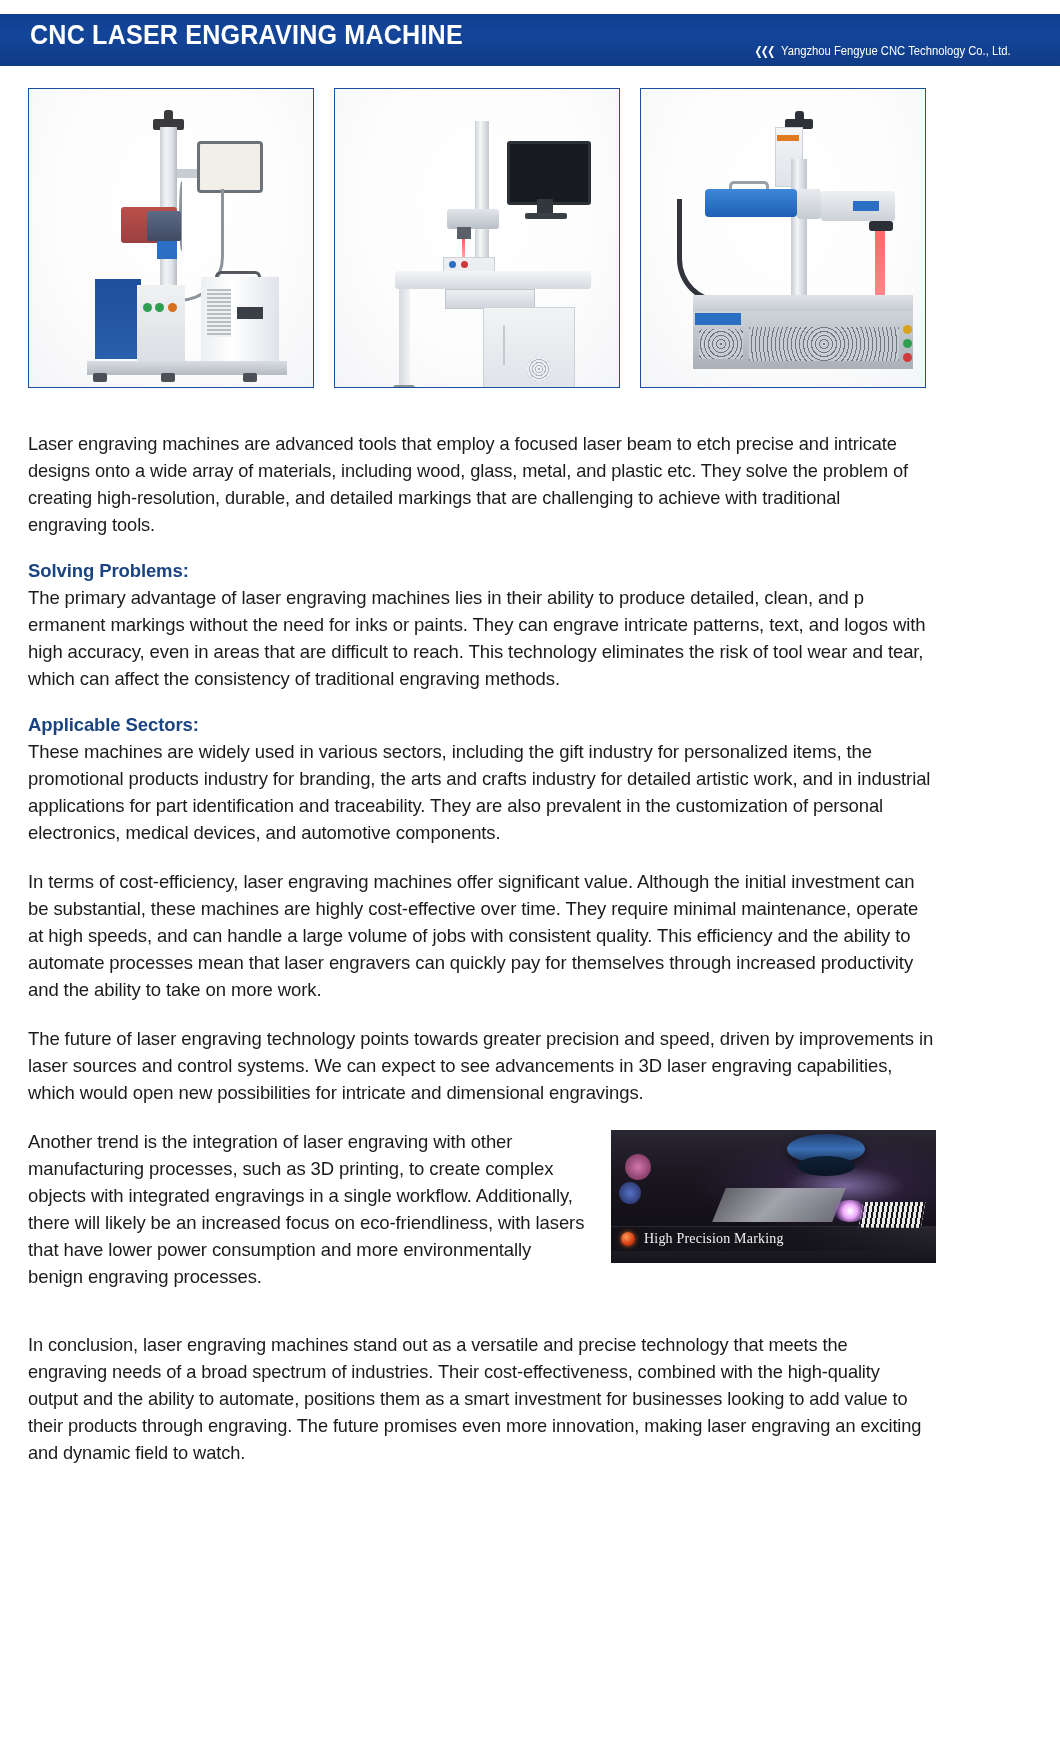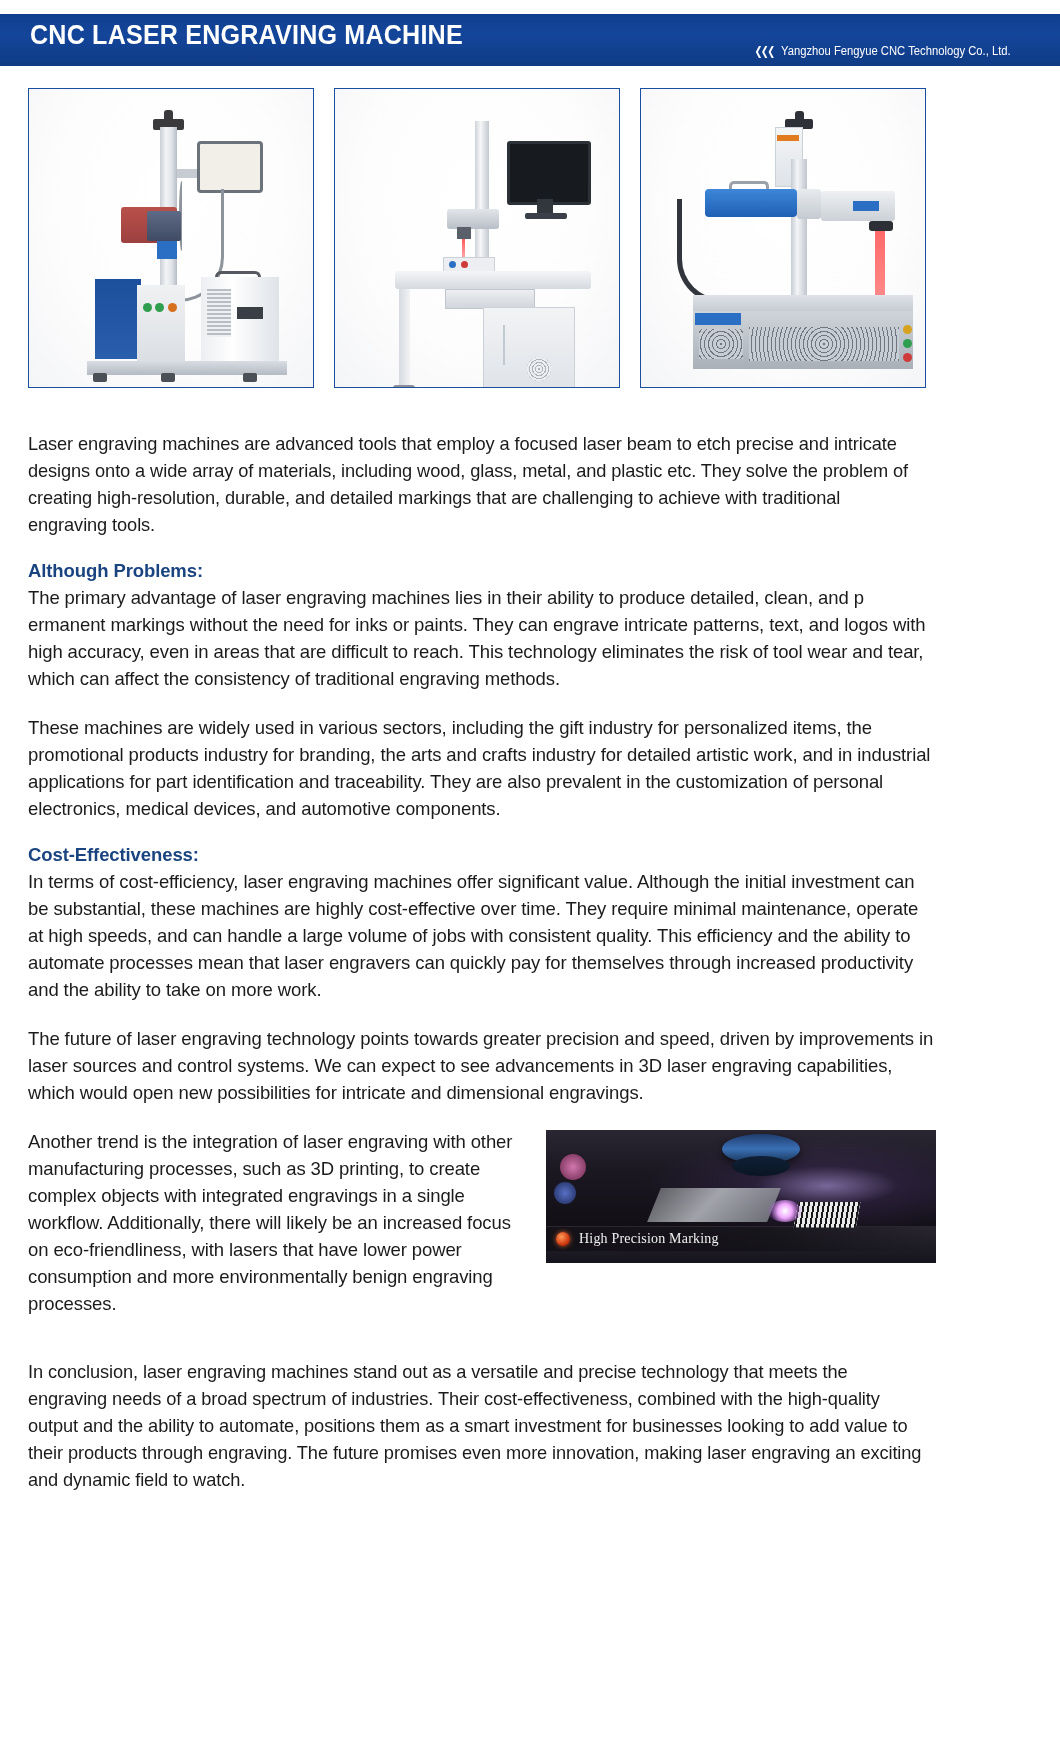--- a/index.html
+++ b/index.html
@@ -225,21 +225,21 @@
   }
   .section-block { margin-bottom: 0; }
 
   
   .float-block {
     position: relative;
     margin-bottom: 22px;
   }
   .float-photo {
     float: right;
-    width: 390px;
+    width: 325px;
     height: 133px;
     margin: 2px 0 6px 23px;
     position: relative;
     overflow: hidden;
     background: #15121c;
   }
   .fp-bg {
     position:absolute; inset:0;
     background:
       radial-gradient(ellipse at 72% 42%, rgba(200,170,255,0.55) 0%, rgba(90,60,130,0.25) 18%, rgba(0,0,0,0) 46%),
@@ -405,30 +405,30 @@
     </div>
   </div>
 
 </div>
 
 <div class="content">
 
   <p class="para">Laser engraving machines are advanced tools that employ a focused laser beam to etch precise and intricate designs onto a wide array of materials, including wood, glass, metal, and plastic etc. They solve the problem of creating high-resolution, durable, and detailed markings that are challenging to achieve with traditional engraving tools.</p>
 
   <div class="section-block">
-    <div class="section-head">Although Problems:</div>
+    <div class="section-head">Solving Problems:</div>
     <p class="section-body">The primary advantage of laser engraving machines lies in their ability to produce detailed, clean, and p ermanent markings without the need for inks or paints. They can engrave intricate patterns, text, and logos with high accuracy, even in areas that are difficult to reach. This technology eliminates the risk of tool wear and tear, which can affect the consistency of traditional engraving methods.</p>
   </div>
 
   <div class="section-block">
+    <div class="section-head">Applicable Sectors:</div>
     <p class="section-body">These machines are widely used in various sectors, including the gift industry for personalized items, the promotional products industry for branding, the arts and crafts industry for detailed artistic work, and in industrial applications for part identification and traceability. They are also prevalent in the customization of personal electronics, medical devices, and automotive components.</p>
   </div>
 
   <div class="section-block">
-    <div class="section-head">Cost-Effectiveness:</div>
     <p class="section-body">In terms of cost-efficiency, laser engraving machines offer significant value. Although the initial investment can be substantial, these machines are highly cost-effective over time. They require minimal maintenance, operate at high speeds, and can handle a large volume of jobs with consistent quality. This efficiency and the ability to automate processes mean that laser engravers can quickly pay for themselves through increased productivity and the ability to take on more work.</p>
   </div>
 
   <div class="section-block">
     <p class="section-body">The future of laser engraving technology points towards greater precision and speed, driven by improvements in laser sources and control systems. We can expect to see advancements in 3D laser engraving capabilities, which would open new possibilities for intricate and dimensional engravings.</p>
   </div>
 
   <div class="float-block clearfix">
     <div class="float-photo">
       <div class="fp-bg"></div>

